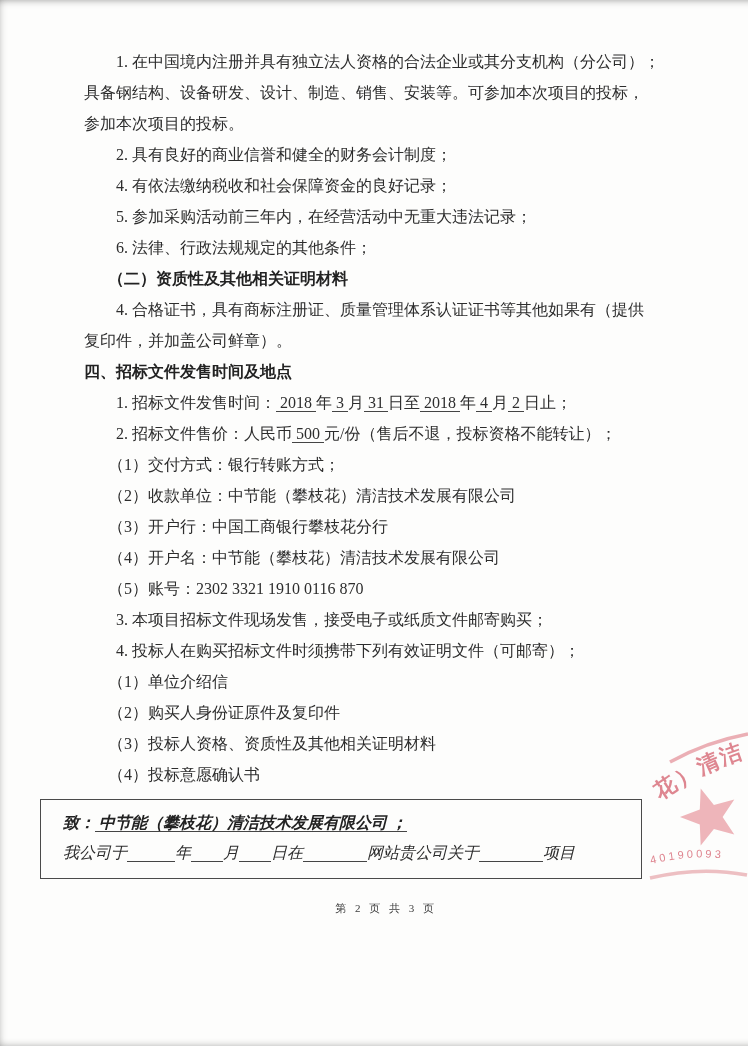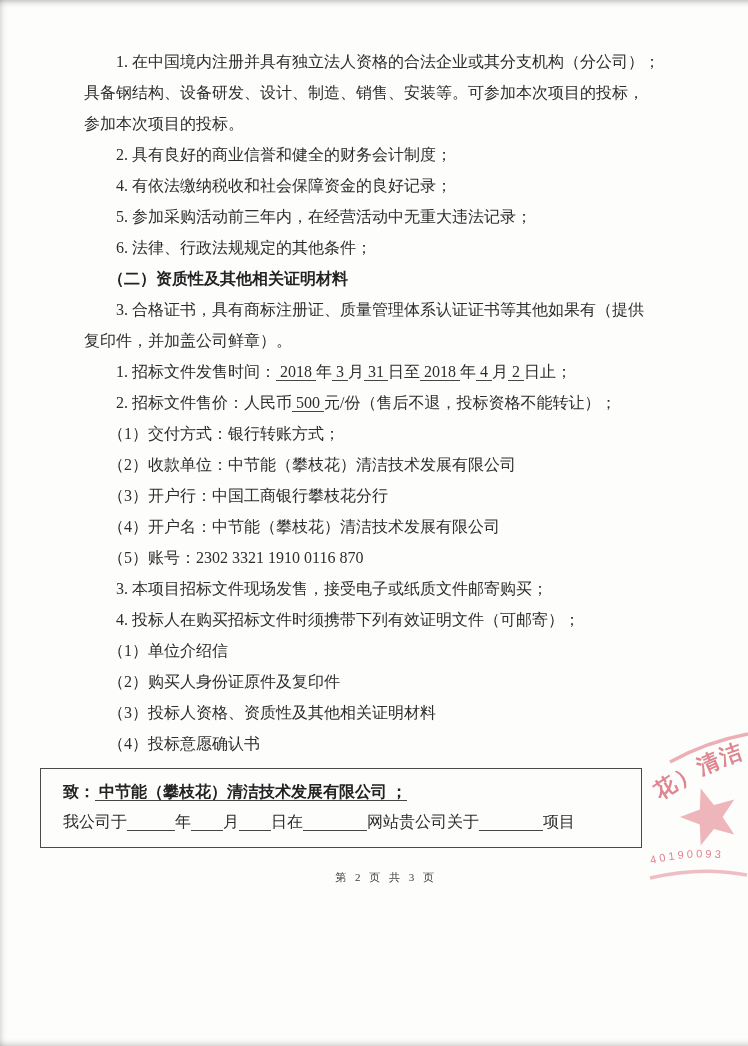--- a/index.html
+++ b/index.html
@@ -28,20 +28,21 @@
   .i15 { text-indent:24px; }
   .i2 { text-indent:32px; }
   .b { font-weight:bold; color:#222; }
   .u { border-bottom:1.4px solid #454545; }
   .notice-box {
     margin:9px 0 0 28px;
     width:578px;
     border:1.6px solid #4a4a4a;
     padding:8px 0 10px 22px;
     background:transparent;
+    font-style:italic;
   }
   .box-line {
     margin:0;
     font-size:16px;
     line-height:30px;
     white-space:nowrap;
   }
   .footer {
     margin-top:22px;
     text-align:center;
@@ -62,22 +63,23 @@
 
   <div class="content" id="doc-lines">
       <p class="line i2"><span class="">1. 在中国境内注册并具有独立法人资格的合法企业或其分支机构（分公司）；</span></p>
       <p class="line i0"><span class="">具备钢结构、设备研发、设计、制造、销售、安装等。可参加本次项目的投标，</span></p>
       <p class="line i0"><span class="">参加本次项目的投标。</span></p>
       <p class="line i2"><span class="">2. 具有良好的商业信誉和健全的财务会计制度；</span></p>
       <p class="line i2"><span class="">4. 有依法缴纳税收和社会保障资金的良好记录；</span></p>
       <p class="line i2"><span class="">5. 参加采购活动前三年内，在经营活动中无重大违法记录；</span></p>
       <p class="line i2"><span class="">6. 法律、行政法规规定的其他条件；</span></p>
       <p class="line i15"><span class="b ">（二）资质性及其他相关证明材料</span></p>
-      <p class="line i2"><span class="">3. 合格证书，具有商标注册证、质量管理体系认证证书等其他如果有（提供</span></p>
+      <p class="line i2"><span class="">4. 合格证书，具有商标注册证、质量管理体系认证证书等其他如果有（提供</span></p>
       <p class="line i0"><span class="">复印件，并加盖公司鲜章）。</span></p>
+      <p class="line i0"><span class="b ">四、招标文件发售时间及地点</span></p>
       <p class="line i2"><span class="">1. 招标文件发售时间：</span><span class="u"> 2018 </span><span class="">年</span><span class="u"> 3 </span><span class="">月</span><span class="u"> 31 </span><span class="">日至</span><span class="u"> 2018 </span><span class="">年</span><span class="u"> 4 </span><span class="">月</span><span class="u"> 2 </span><span class="">日止；</span></p>
       <p class="line i2"><span class="">2. 招标文件售价：人民币</span><span class="u">  500  </span><span class="">元/份（售后不退，投标资格不能转让）；</span></p>
       <p class="line i15"><span class="">（1）交付方式：银行转账方式；</span></p>
       <p class="line i15"><span class="">（2）收款单位：中节能（攀枝花）清洁技术发展有限公司</span></p>
       <p class="line i15"><span class="">（3）开户行：中国工商银行攀枝花分行</span></p>
       <p class="line i15"><span class="">（4）开户名：中节能（攀枝花）清洁技术发展有限公司</span></p>
       <p class="line i15"><span class="">（5）账号：2302 3321 1910 0116 870</span></p>
       <p class="line i2"><span class="">3. 本项目招标文件现场发售，接受电子或纸质文件邮寄购买；</span></p>
       <p class="line i2"><span class="">4. 投标人在购买招标文件时须携带下列有效证明文件（可邮寄）；</span></p>
       <p class="line i15"><span class="">（1）单位介绍信</span></p>

